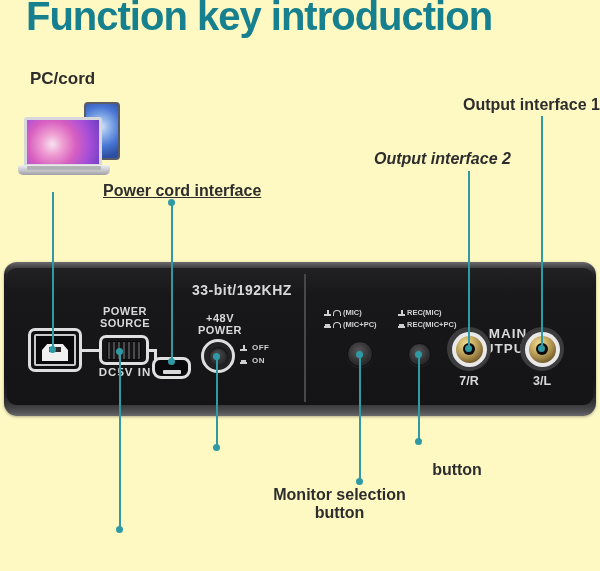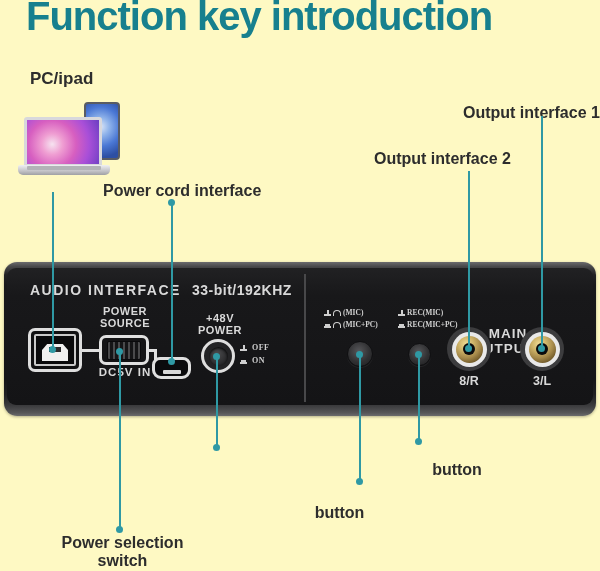--- a/index.html
+++ b/index.html
@@ -75,21 +75,21 @@
   
   .jack{ position:absolute; width:44px; height:44px; border-radius:50%; background:#3c3c3e;
     display:flex; align-items:center; justify-content:center; z-index:3; }
   .jack-ring{ width:35px; height:35px; border-radius:50%; background:#e9e9e9;
     display:flex; align-items:center; justify-content:center; }
   .jack-gold{ width:27px; height:27px; border-radius:50%;
     background:radial-gradient(circle at 38% 30%,#f0dc96 0%,#cdb267 30%,#a5894a 55%,#6b5526 80%,#93793c 100%);
     display:flex; align-items:center; justify-content:center; }
   .jack-hole{ width:12px; height:12px; border-radius:50%; background:#0a0a0c; }
   
-  .legend-row{ display:flex; align-items:center; font-weight:bold; color:#cfcfcf;font-family:Liberation Serif, serif; }
+  .legend-row{ display:flex; align-items:center; font-weight:bold; color:#cfcfcf; }
   .offon{ position:absolute; left:236px; top:81px; z-index:3; }
   .offon .legend-row{ font-size:8px; gap:5px; margin-bottom:4px; letter-spacing:.5px; }
   .miclabels{ position:absolute; left:320px; top:46px; z-index:3; }
   .miclabels .legend-row{ font-size:7.5px; margin-bottom:3px; color:#d2d2d2; }
   .mcol1{ width:74px; display:flex; align-items:center; gap:2px; }
   .mcol2{ display:flex; align-items:center; gap:2px; }
   
   .icon-up, .icon-down{ position:relative; display:inline-block; width:7px; height:6px; flex:0 0 7px; }
   .icon-up::before{ content:""; position:absolute; left:2.5px; top:0; width:2px; height:4px; background:#cfcfcf; }
   .icon-up::after{ content:""; position:absolute; left:0; bottom:0; width:7px; height:2px; background:#cfcfcf; }
@@ -99,46 +99,42 @@
     border:1.5px solid #cfcfcf; border-bottom:none; border-radius:5px 5px 0 0; margin-top:1px; }
   .wline{ position:absolute; background:#e0e0e0; z-index:3; }
 </style>
 </head>
 <body>
 
 <div id="canvas">
 
   <div class="h-title">Function key introduction</div>
 
-  <div class="callout" style="left:30px; top:70px; font-size:17px;">PC/ipad</div>
+  <div class="callout" style="left:30px; top:70px; font-size:17px;">PC/cord</div>
 
   <div class="illo">
     <div class="tablet"></div>
     <div class="lscreen">
         <div class="lscreen-in"></div>
       </div>
     <div class="lbase">
         <div class="lbase-keys"></div>
       </div>
   </div>
 
-  <div class="callout" style="left:103px; top:182px;">Power cord interface</div>
-  <div class="callout" style="left:463px; top:104px;">Output interface 1</div>
-  <div class="callout" style="left:374px; top:150px;">Output interface 2</div>
+  <div class="callout" style="left:103px; top:182px;text-decoration:underline;">Power cord interface</div>
+  <div class="callout" style="left:463px; top:96px;">Output interface 1</div>
+  <div class="callout" style="left:374px; top:150px;font-style:italic;">Output interface 2</div>
   <div class="callout center" style="left:373px; top:443px; width:168px;">
     <br>
     <span>button</span>
   </div>
   <div class="callout center" style="left:262px; top:486px; width:155px;">
-    <br>
+    <span>Monitor selection</span><br>
     <span>button</span>
-  </div>
-  <div class="callout center" style="left:40px; top:534px; width:165px;">
-    <span>Power selection</span><br>
-    <span>switch</span>
   </div>
 
   <div class="vline" style="left:52px; top:192px; height:158px;"></div>
   <div class="dot" style="left:49px; top:346px;"></div>
 
   <div class="vline" style="left:171px; top:202px; height:161px;"></div>
   <div class="dot" style="left:168px; top:199px;"></div>
   <div class="dot" style="left:168px; top:358px;"></div>
 
   <div class="vline" style="left:541px; top:116px; height:233px;"></div>
@@ -160,21 +156,20 @@
   <div class="dot" style="left:356px; top:478px;"></div>
 
   <div class="vline" style="left:418px; top:354px; height:88px;"></div>
   <div class="dot" style="left:415px; top:351px;"></div>
   <div class="dot" style="left:415px; top:438px;"></div>
 
   <div class="device">
     <div class="device-face"></div>
     <div class="divider"></div>
 
-    <div class="dtext" style="left:26px; top:20px; font-size:14px; letter-spacing:1.5px;">AUDIO INTERFACE</div>
     <div class="dtext" style="left:188px; top:20px; font-size:14px; letter-spacing:.5px;">33-bit/192KHZ</div>
 
     <div class="dtext center" style="left:73px; top:44px; width:96px; font-size:11px; line-height:11.5px; letter-spacing:.5px;">
       <span>POWER</span><br>
       <span>SOURCE</span>
     </div>
 
     <div class="usb-outer">
       <div class="usb-inner">
         <div class="usb-plug">
@@ -256,17 +251,17 @@
         </div>
     </div>
     <div class="jack" style="left:516px; top:65px;">
       <div class="jack-ring">
           <div class="jack-gold">
             <div class="jack-hole"></div>
           </div>
         </div>
     </div>
 
-    <div class="dtext center" style="left:443px; top:112px; width:44px; font-size:12.5px;">8/R</div>
+    <div class="dtext center" style="left:443px; top:112px; width:44px; font-size:12.5px;">7/R</div>
     <div class="dtext center" style="left:516px; top:112px; width:44px; font-size:12.5px;">3/L</div>
   </div>
 
 </div>
 
 </body></html>

